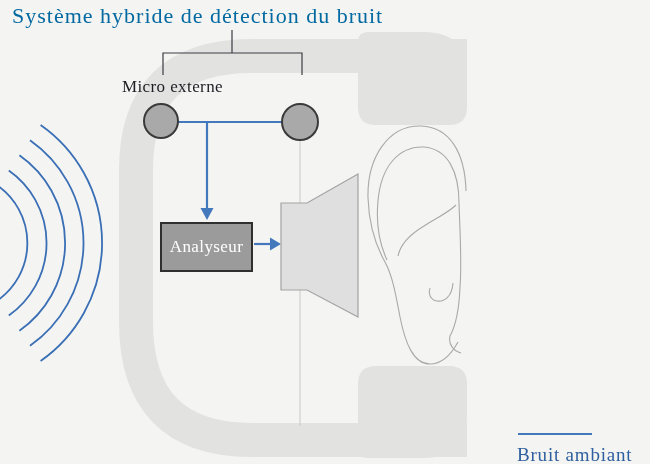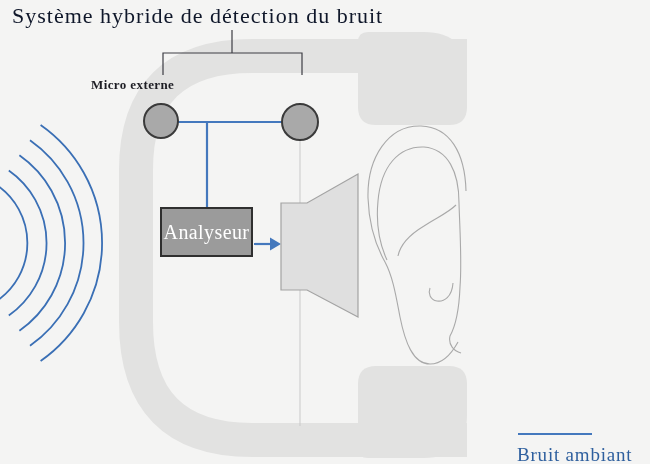--- a/index.html
+++ b/index.html
@@ -7,33 +7,33 @@
     width:650px;height:464px;overflow:hidden;
     background:#f4f4f3;
     font-family:"Liberation Serif","DejaVu Serif",serif;
     position:relative;
   }
   .stage{position:absolute;inset:0;width:650px;height:464px;}
   .stage svg{position:absolute;left:0;top:0;}
   .txt{position:absolute;white-space:nowrap;}
   .title{
     left:12px;top:3px;font-size:22px;letter-spacing:1px;
-    color:#0f172a;
+    color:#0369a1;
   }
   .mic-label{
-    top:77px;width:132px;text-align:left;font-size:13px;
-    letter-spacing:.4px;color:#1d1d24;white-space:nowrap;font-weight:bold;
+    top:77px;width:132px;text-align:right;font-size:17px;
+    letter-spacing:.4px;color:#1d1d24;white-space:nowrap;
   }
   .mic-ext{left:91px;}
   .mic-int{left:241px;}
   .analyzer{
-    position:absolute;left:160px;top:207px;width:89px;height:46px;
+    position:absolute;left:160px;top:222px;width:89px;height:46px;
     background:#9b9b9b;border:2px solid #2f2f2f;color:#ffffff;
     display:flex;align-items:center;justify-content:center;
-    font-size:20px;letter-spacing:.4px;
+    font-size:17px;letter-spacing:.4px;
   }
   .ambient-underline{
     position:absolute;left:518px;top:433px;width:74px;height:2px;
     background:#4478bd;
   }
   .ambient{
     left:517px;top:444px;font-size:19px;letter-spacing:.8px;
     color:#2e5f9e;
   }
 </style>

